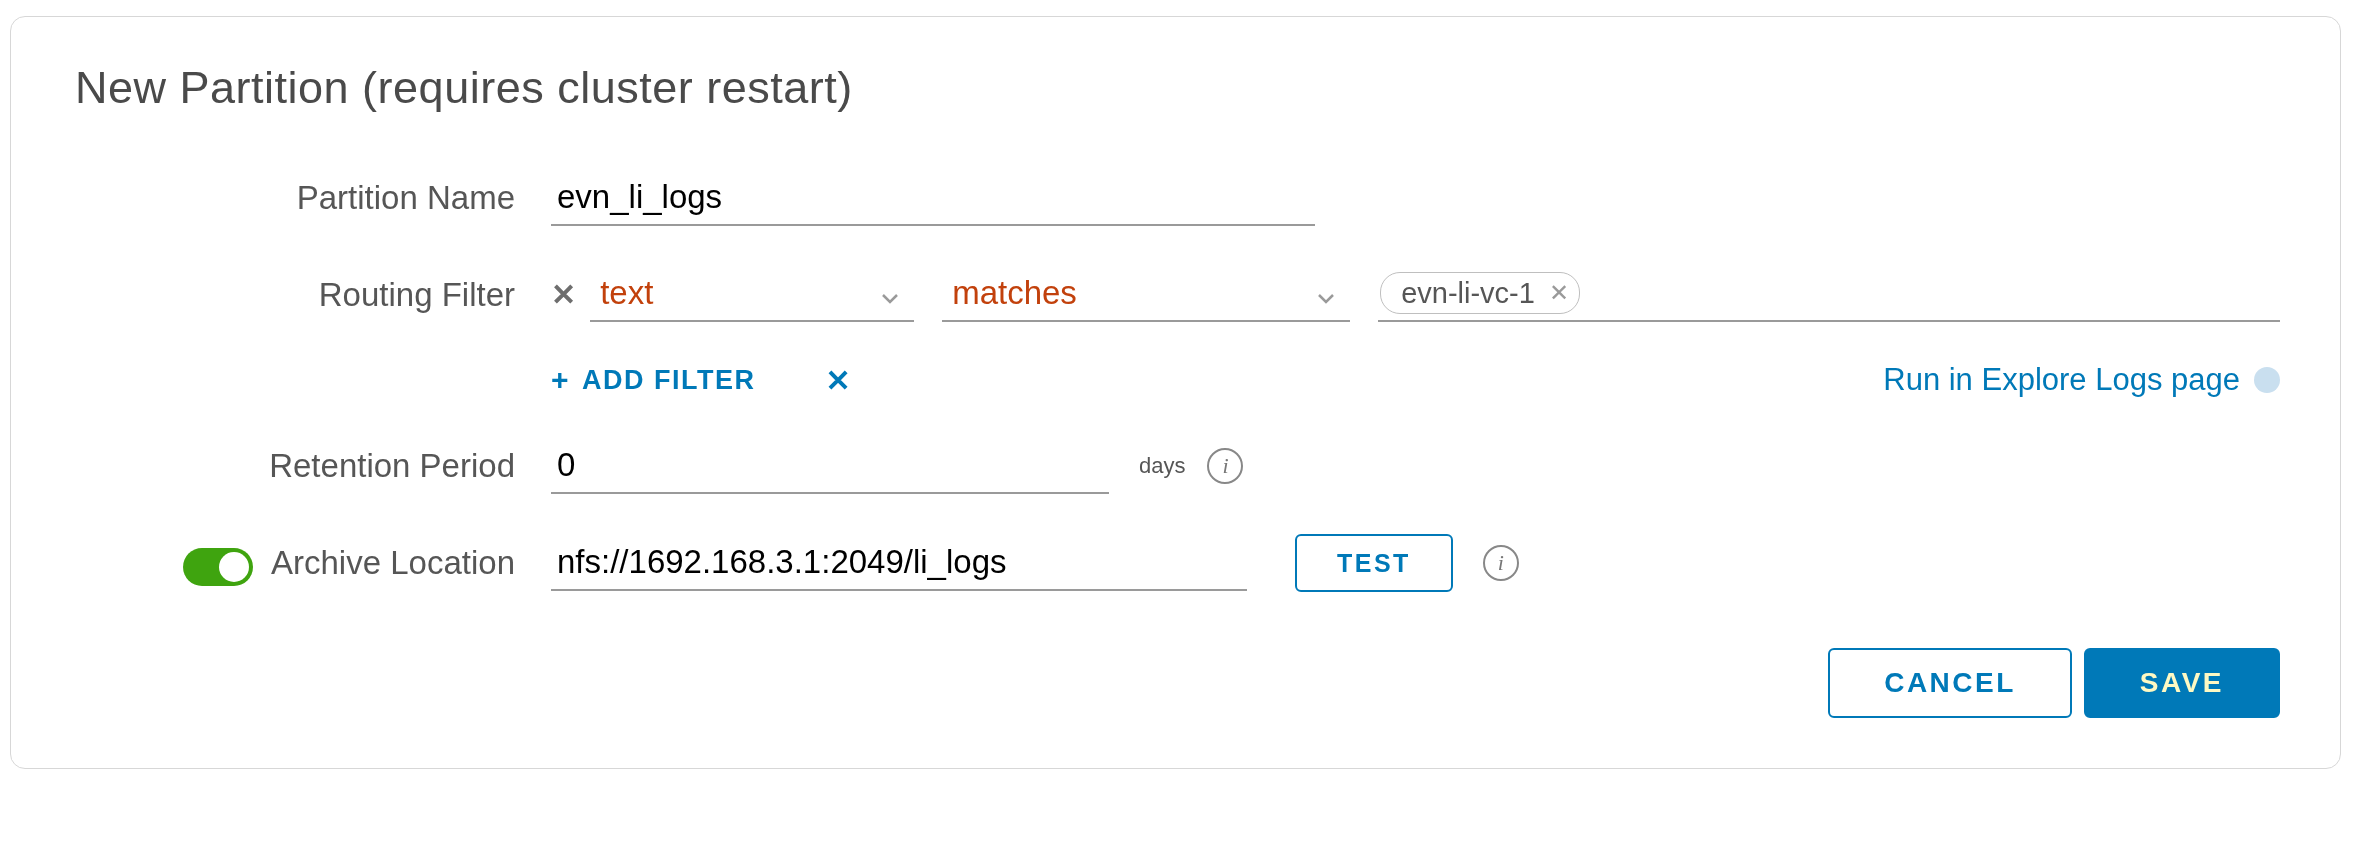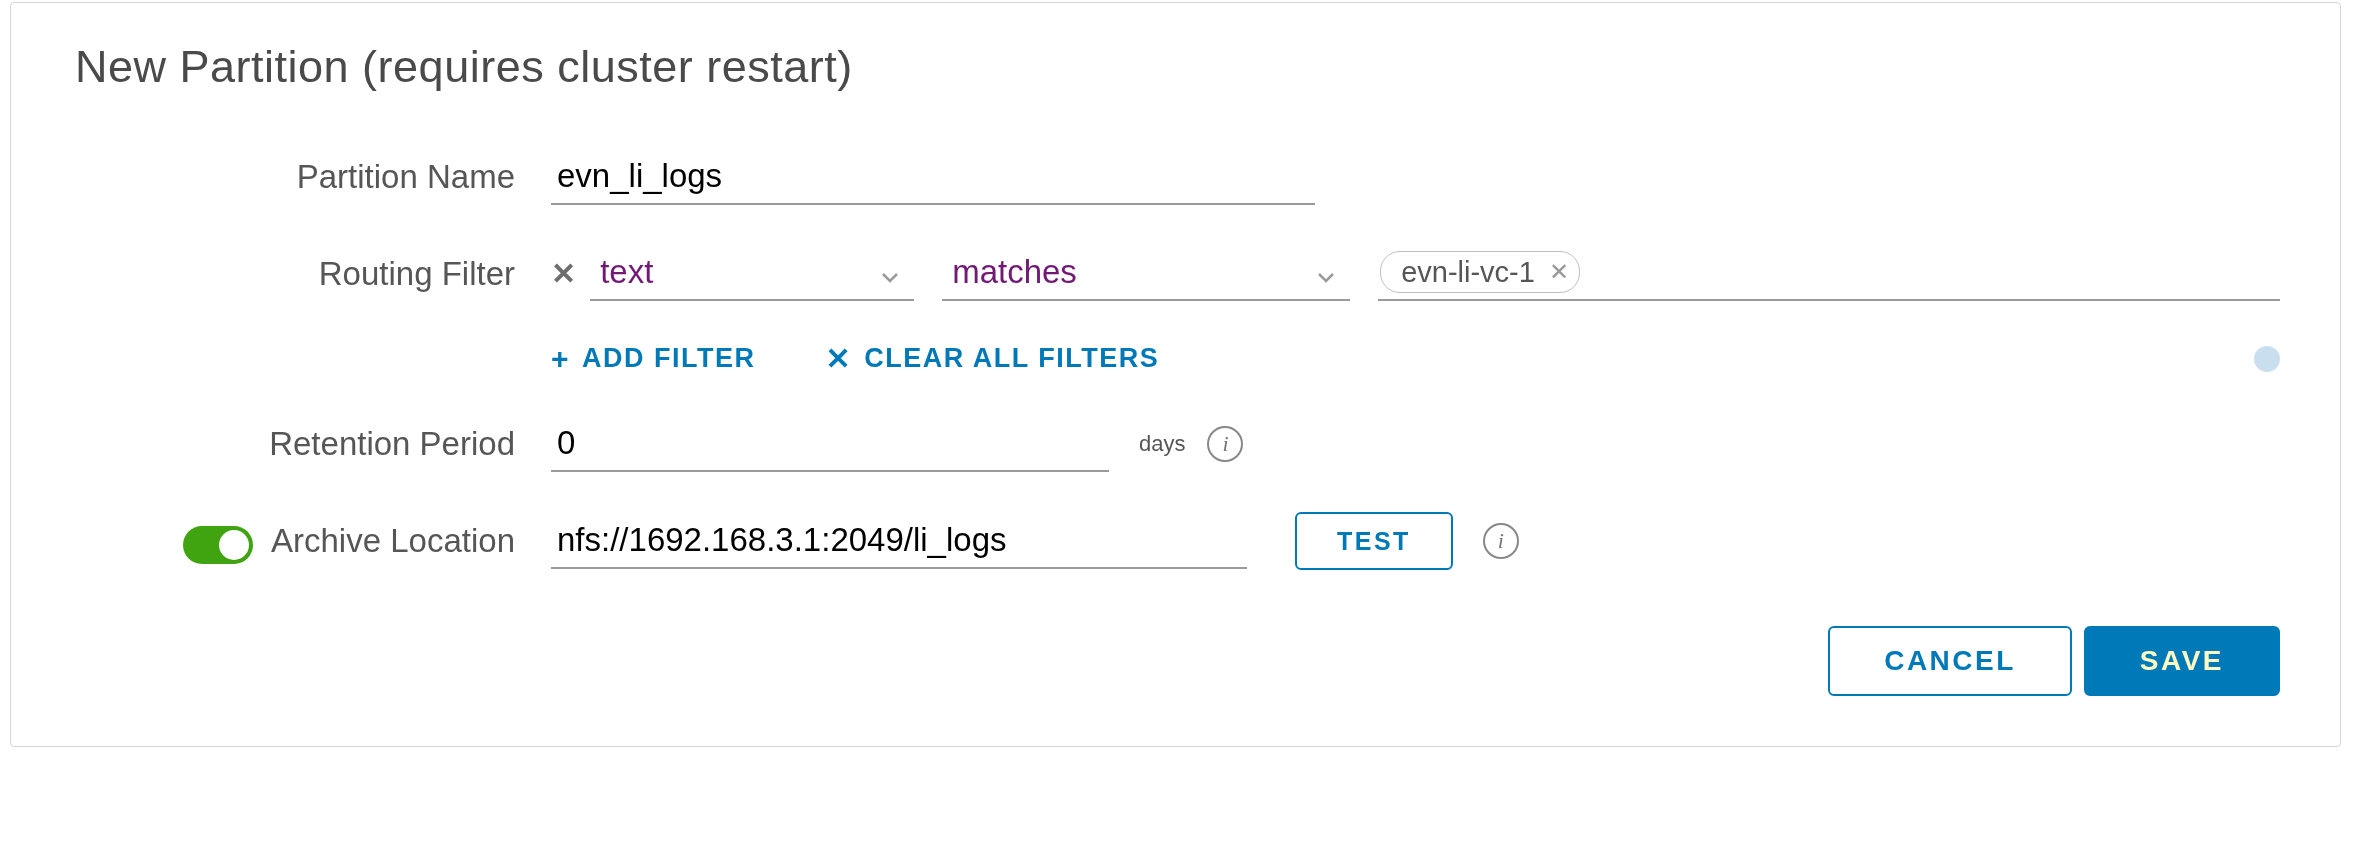--- a/index.html
+++ b/index.html
@@ -1,26 +1,26 @@
 <!DOCTYPE html>
 <html><head>
 <meta charset="utf-8">
 <style>
   html,body{margin:0;padding:0;width:2353px;height:860px;}
   body{background:#fff;font-family:"Metropolis","Helvetica Neue",Arial,sans-serif;color:#565656;}
-  .panel{box-sizing:border-box;width:2331px;margin:2px 10px;border:1px solid #d7d7d7;border-radius:4px;padding:28px 60px 50px 60px;background:#fff;}
+  .panel{box-sizing:border-box;width:2331px;margin:16px 10px;border:1px solid #d7d7d7;border-radius:15px;padding:35px 60px 50px 60px;background:#fff;}
   .title{font-size:45px;font-weight:300;color:#4a4a4a;margin:10px 0 56px 4px;letter-spacing:0.5px;}
   .form{display:grid;grid-template-columns:480px 1fr;row-gap:40px;align-items:center;}
   .label-cell{display:flex;align-items:center;justify-content:flex-end;padding-right:36px;font-size:33px;color:#565656;text-align:center;}
   .label-cell.rout{align-items:flex-start;padding-top:2px;}
   .field-cell{display:flex;align-items:center;flex-wrap:wrap;}
   .underline-input{background:transparent;border:none;border-bottom:2px solid #9a9a9a;height:54px;font-size:33px;color:#000;padding:0 6px;outline:none;font-family:inherit;}
   .underline-input.name{width:752px;}
   .remove-filter{font-size:30px;font-weight:700;color:#6e6e6e;margin-right:14px;cursor:pointer;}
-  .combo{position:relative;display:flex;align-items:center;border-bottom:2px solid #9a9a9a;height:54px;color:#701a75;font-size:33px;padding:0 44px 0 10px;margin-right:28px;}
+  .combo{position:relative;display:flex;align-items:center;border-bottom:2px solid #9a9a9a;height:54px;color:#c2410c;font-size:33px;padding:0 44px 0 10px;margin-right:28px;}
   .combo .caret{position:absolute;right:12px;top:14px;pointer-events:none;}
   .caret svg{width:24px;height:24px;fill:none;stroke:#9a9a9a;stroke-width:2.5;}
   .combo.field{width:270px;}
   .combo.op{width:354px;}
   .tag-line{flex:1;min-width:660px;border-bottom:2px solid #9a9a9a;height:54px;display:flex;align-items:center;padding-left:2px;}
   .tag{display:inline-flex;align-items:center;height:40px;border:1px solid #bfbfbf;border-radius:20px;padding:0 10px 0 20px;font-size:29px;color:#565656;}
   .tag .x{margin-left:14px;color:#9a9a9a;font-size:24px;cursor:pointer;}
   .filter-actions{grid-column:2;}
   .filter-actions-inner{display:flex;align-items:center;width:100%;}
   .link-btn{color:#0079b8;font-size:27px;font-weight:600;letter-spacing:1.5px;cursor:pointer;display:inline-flex;align-items:center;}
@@ -80,23 +80,23 @@
 
     <div></div>
     <div class="filter-actions">
       <div class="filter-actions-inner">
         <span class="link-btn">
           <span class="sym">+</span>
           <span>ADD FILTER</span>
         </span>
         <span class="link-btn">
           <span class="sym">✕</span>
-          <span>CLEAR ALL FILTERS</span>
         </span>
         <span class="run-link">
+          <span>Run in Explore Logs page</span>
           <span class="go"></span>
         </span>
       </div>
     </div>
 
     <div class="label-cell">Retention Period</div>
     <div class="field-cell retention">
       <input class="underline-input" value="0" style="">
       <span class="unit">days</span>
       <span class="info">i</span>

